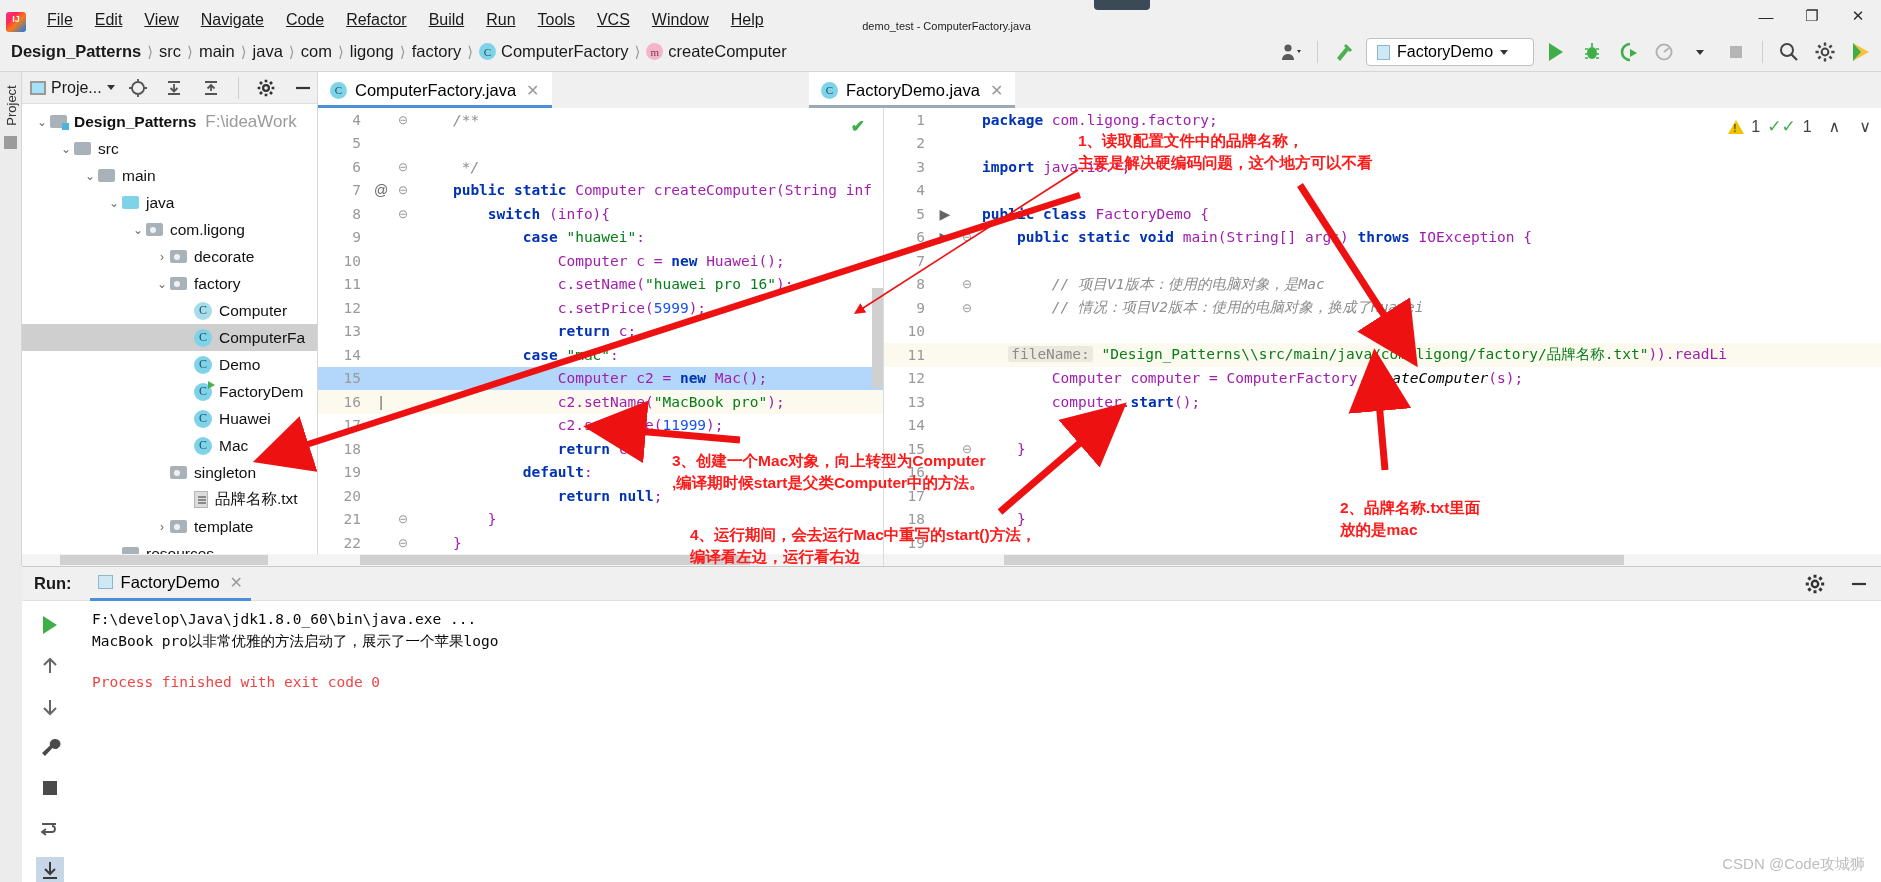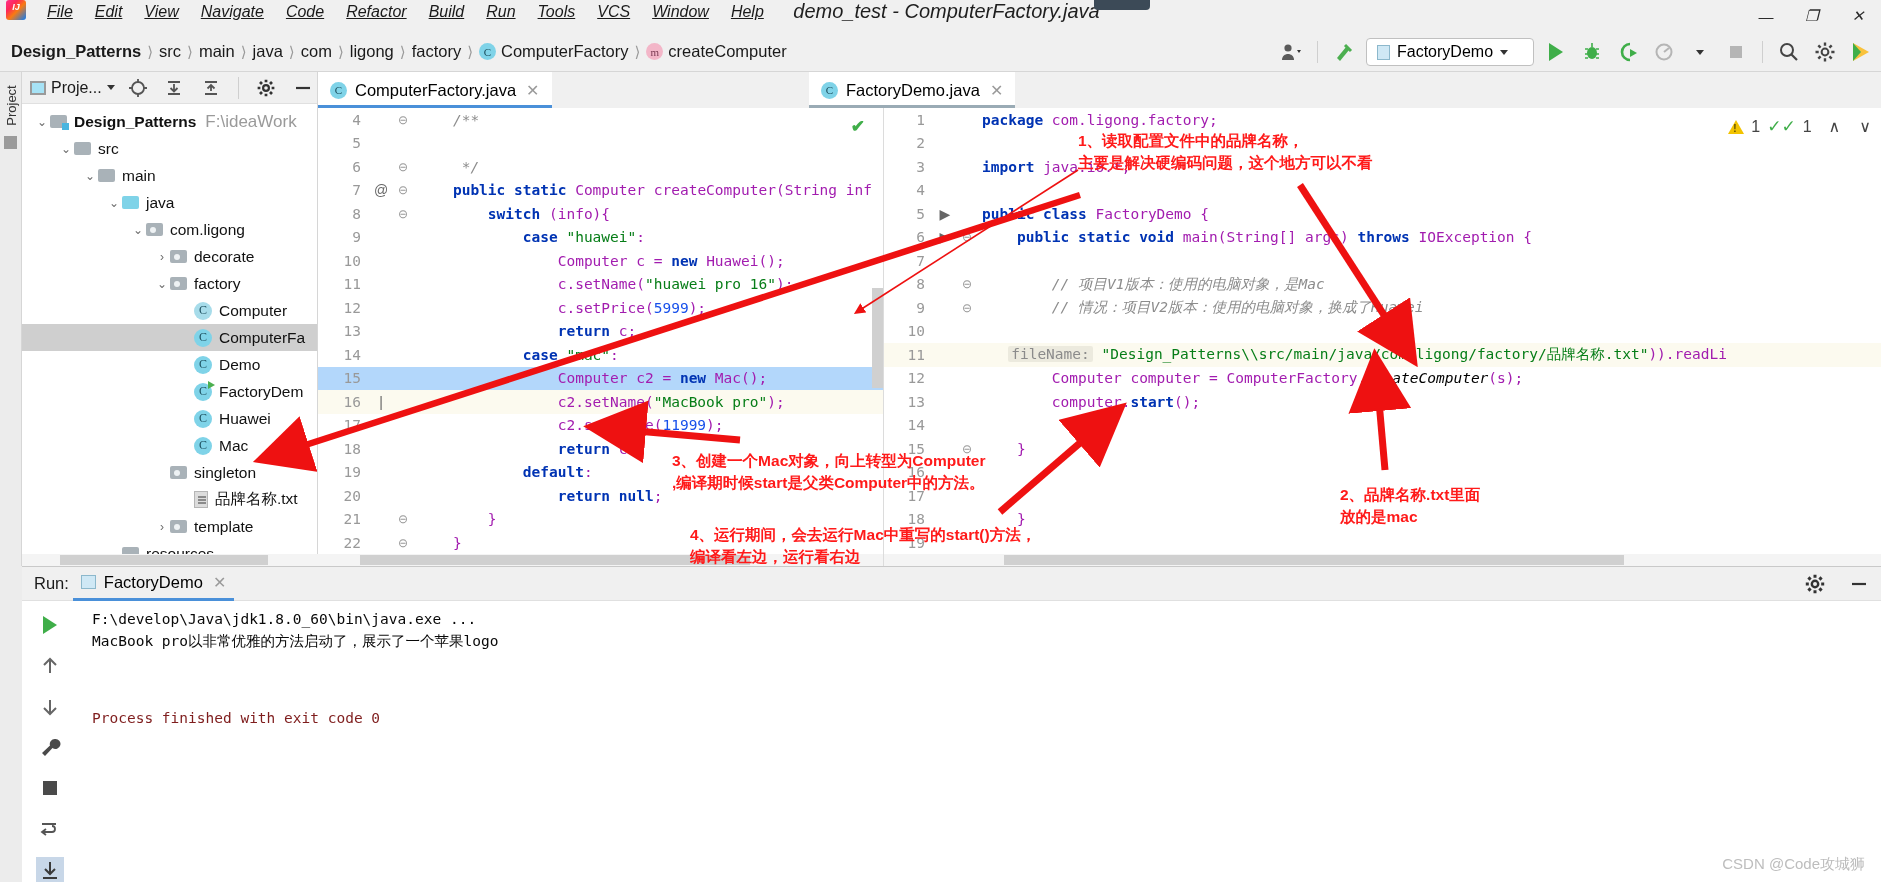--- a/index.html
+++ b/index.html
@@ -11,37 +11,37 @@
     background: #ffffff;
     color: #000000;
     overflow: hidden;
     position: relative;
   }
   .ide { position:relative; width:1881px; height:882px; background:#f2f2f2; }
 
   
   .titlebar{
     position:absolute; left:0; top:0; width:1881px; height:32px;
-    background:#f0f0f0; display:flex; align-items:flex-start;font-style:italic;
+    background:#f0f0f0; display:flex; align-items:flex-end;
   }
   .app-logo{
     width:20px;height:20px;margin-left:6px;margin-right:10px;border-radius:3px;
     background:linear-gradient(135deg,#ff318c 0%, #fe2857 30%, #f97a12 55%, #087cfa 100%);
     position:relative;flex:none;
   }
   .app-logo:after{content:"IJ";position:absolute;left:0;right:0;top:2px;text-align:center;
     font-size:9px;color:#fff;font-weight:bold;font-family:"Liberation Sans",sans-serif;}
   .menu{display:flex;align-items:center;gap:0px;}
   .menu-item{
     padding:3px 11px; font-size:16px; color:#1a1a1a; cursor:default;
     font-family:"Liberation Sans", sans-serif;
   }
   .menu-item .u{ text-decoration:underline; }
   .win-title{
-    position:absolute; left:0; right:0; text-align:center; font-size:20px; color:#1e1e1e;
+    position:absolute; left:0; right:0; text-align:center; font-size:11px; color:#1e1e1e;
     pointer-events:none;
     padding-left:12px;
   }
   .win-buttons{ position:absolute; right:0; top:0; height:32px; display:flex; align-items:center; }
   .win-btn{ width:46px;height:32px;display:flex;align-items:center;justify-content:center;
     font-size:15px;color:#2b2b2b; }
   .touchbar-nub{
     position:absolute; left:1094px; top:0px; width:56px; height:10px; border-radius:0 0 4px 4px;
     background:#3c4a57;
   }
@@ -212,39 +212,39 @@
 
   
   .runpanel{
     position:absolute; left:22px; top:566px; width:1859px; height:316px; background:#fff;
     border-top:1px solid #c9c9c9;
   }
   .run-header{
     height:34px; background:#f0f0f0; display:flex; align-items:center; padding-left:12px;
     border-bottom:1px solid #e0e0e0; position:relative;
   }
-  .run-label{ font-size:16.5px; color:#1a1a1a; margin-right:4px; }
+  .run-label{ font-size:16.5px; color:#1a1a1a; margin-right:18px;font-weight:bold; }
   .run-tab{
     display:flex;align-items:center;gap:8px;font-size:16.5px;padding:0 8px;height:34px;
     border-bottom:3px solid #4a90d9; position:relative;
   }
   .rt-icon{ width:15px;height:14px;background:#cfe8f5;border:1px solid #8cb8cc; }
   .run-header-right{ position:absolute;right:8px;top:0;height:34px;display:flex;align-items:center;gap:16px; }
 
   .run-side{
     position:absolute; left:0; top:34px; width:56px; bottom:0; background:#fff;
     display:flex; flex-direction:column; align-items:center; padding-top:12px; gap:16px;
   }
   .run-side .sbtn{ width:28px;height:28px;display:flex;align-items:center;justify-content:center; }
   .console{
     position:absolute; left:70px; top:34px; right:0; bottom:0; background:#fff;
     font-family:"DejaVu Sans Mono",monospace; font-size:14.5px; padding-top:10px;
   }
   .cl{ height:21px; color:#080808; }
-  .cl.green{ color:#7f1d1d;margin-top:36px; }
+  .cl.green{ color:#ef4444; }
 
   
   .botstrip{
     position:absolute;left:0;top:566px;width:22px;bottom:0;background:#ececec;
   }
 
   
   .ann{
     position:absolute; color:#ff1a1a; font-size:15.5px; line-height:22px; font-weight:bold;
     font-family:"Liberation Sans", sans-serif; white-space:pre; z-index:40;
@@ -921,21 +921,21 @@
 
     <line x1="1080" y1="195" x2="290" y2="450" stroke="#ee1111" stroke-width="6.5" marker-end="url(#ah)"></line>
 
     <line x1="740" y1="440" x2="625" y2="430" stroke="#ee1111" stroke-width="7" marker-end="url(#ah)"></line>
 
     <line x1="1000" y1="512" x2="1095" y2="430" stroke="#ee1111" stroke-width="7" marker-end="url(#ah)"></line>
   </svg>
 
   <div class="ann" style="left:1078px; top:130px;">1、读取配置文件中的品牌名称，
 主要是解决硬编码问题，这个地方可以不看</div>
-  <div class="ann" style="left:1340px; top:484px;">2、品牌名称.txt里面
+  <div class="ann" style="left:1340px; top:497px;">2、品牌名称.txt里面
 放的是mac</div>
   <div class="ann" style="left:672px; top:450px;">3、创建一个Mac对象，向上转型为Computer
 ,编译期时候start是父类Computer中的方法。</div>
   <div class="ann" style="left:690px; top:524px;">4、运行期间，会去运行Mac中重写的start()方法，
 编译看左边，运行看右边</div>
 
   <div class="watermark">CSDN @Code攻城狮</div>
 </div>
 
 </body></html>

